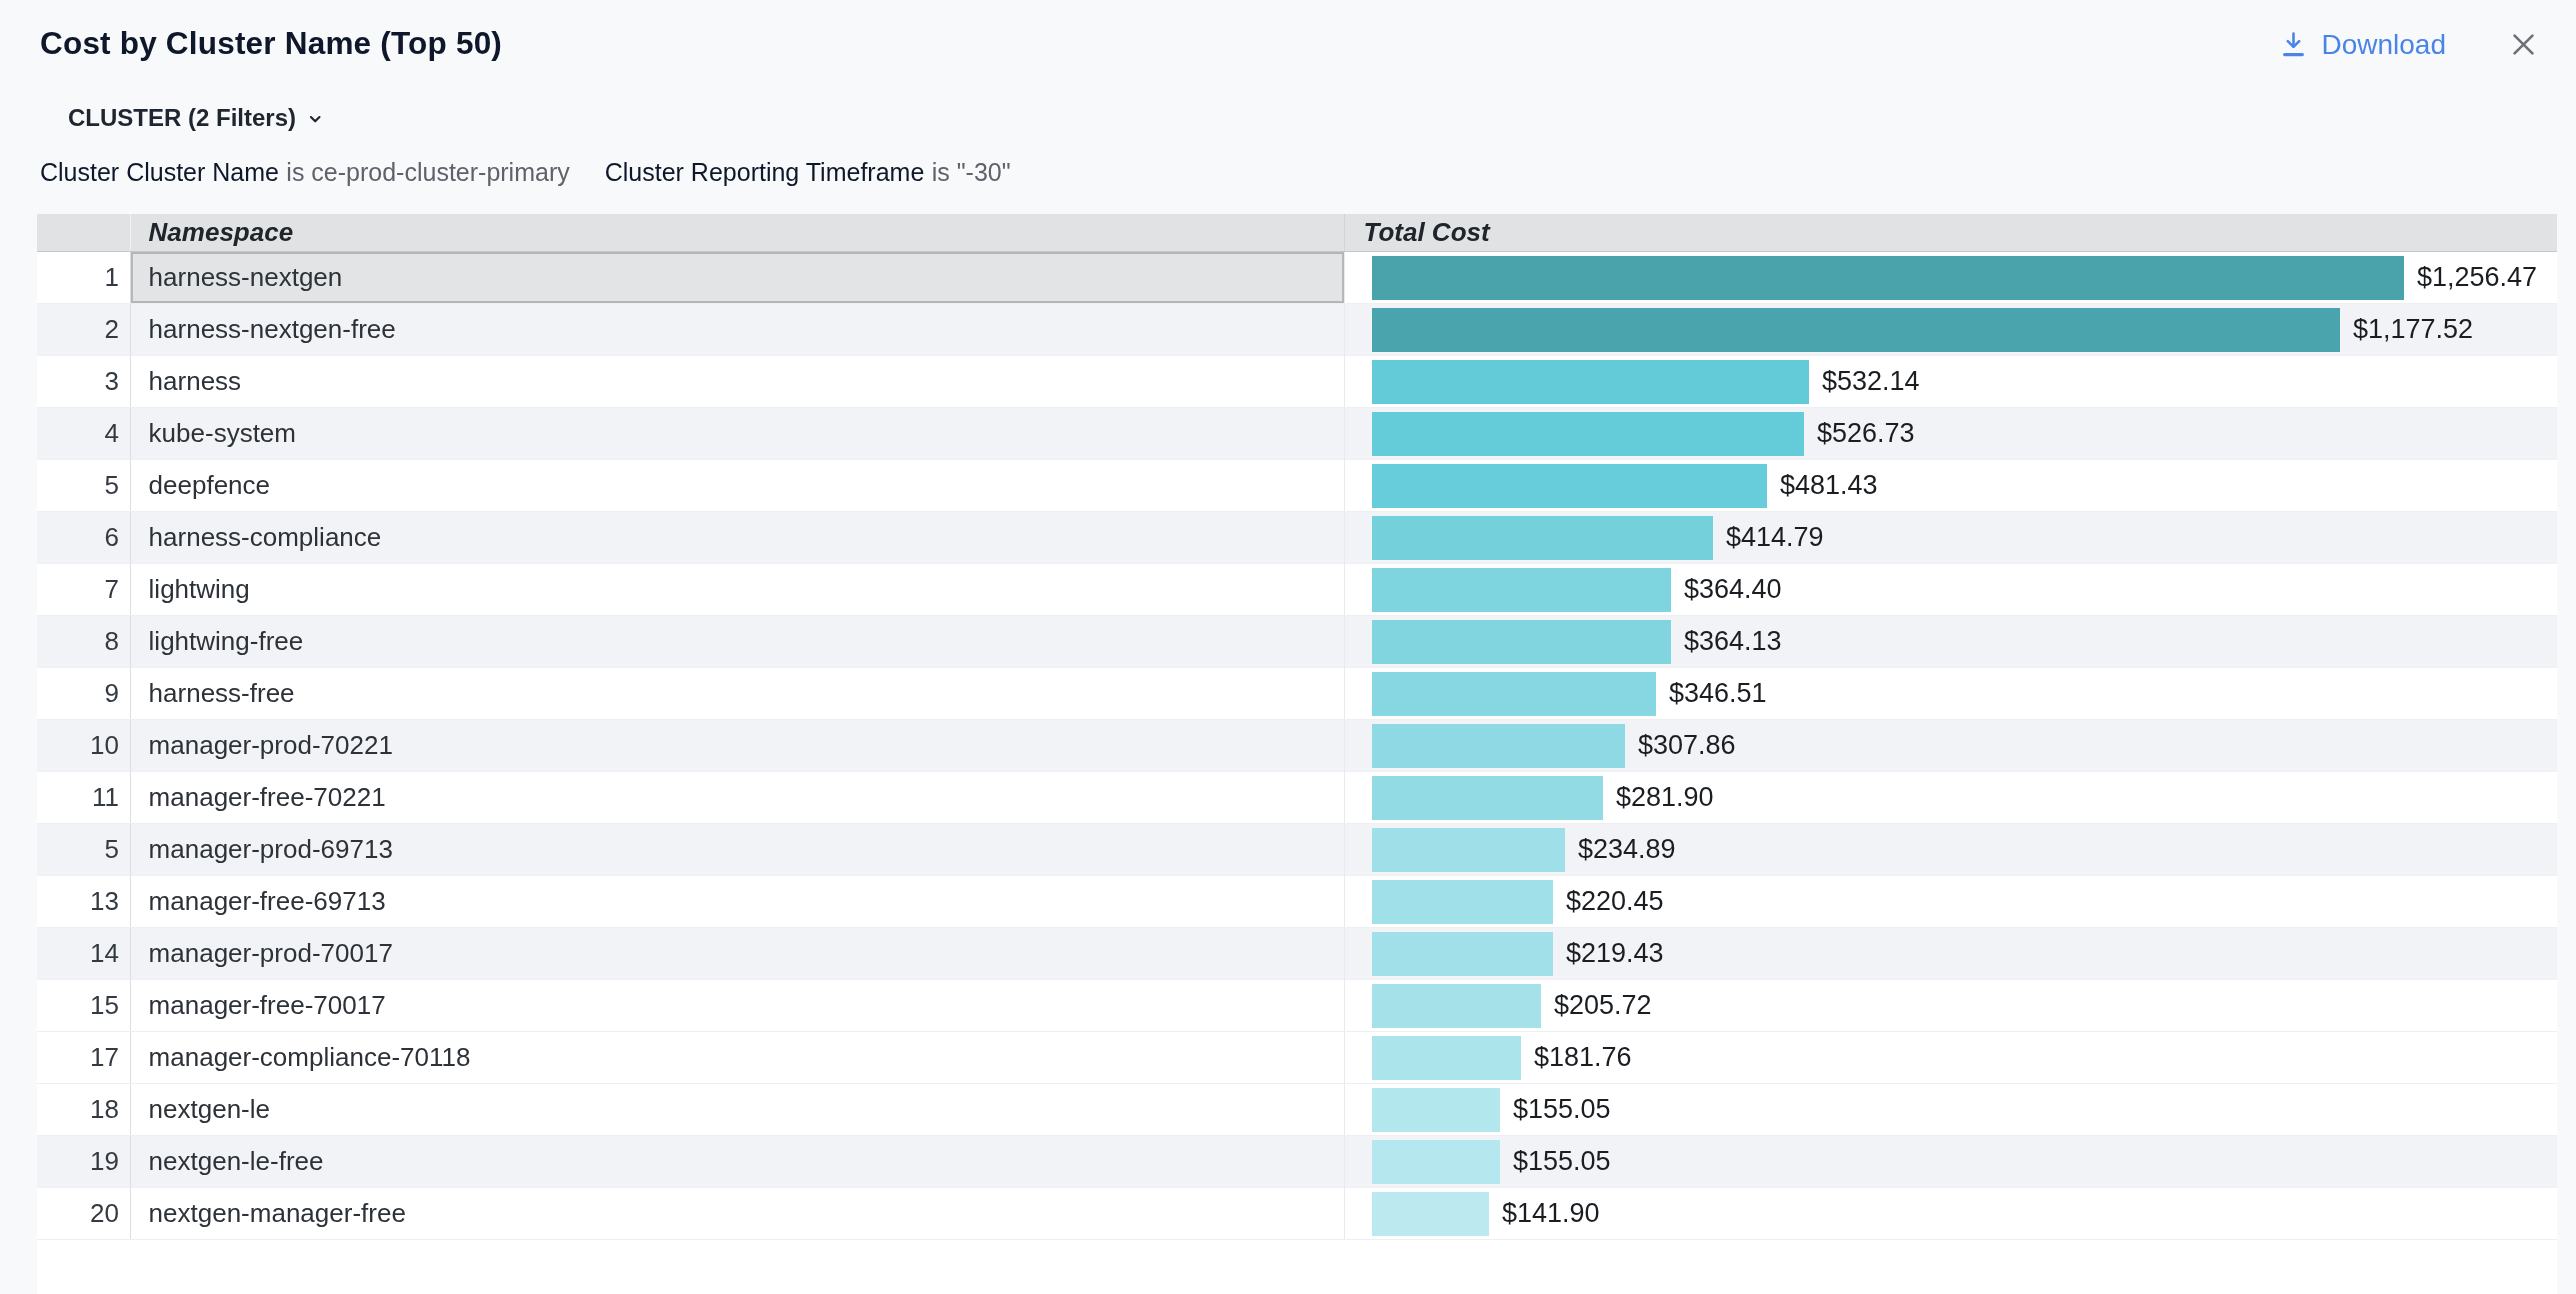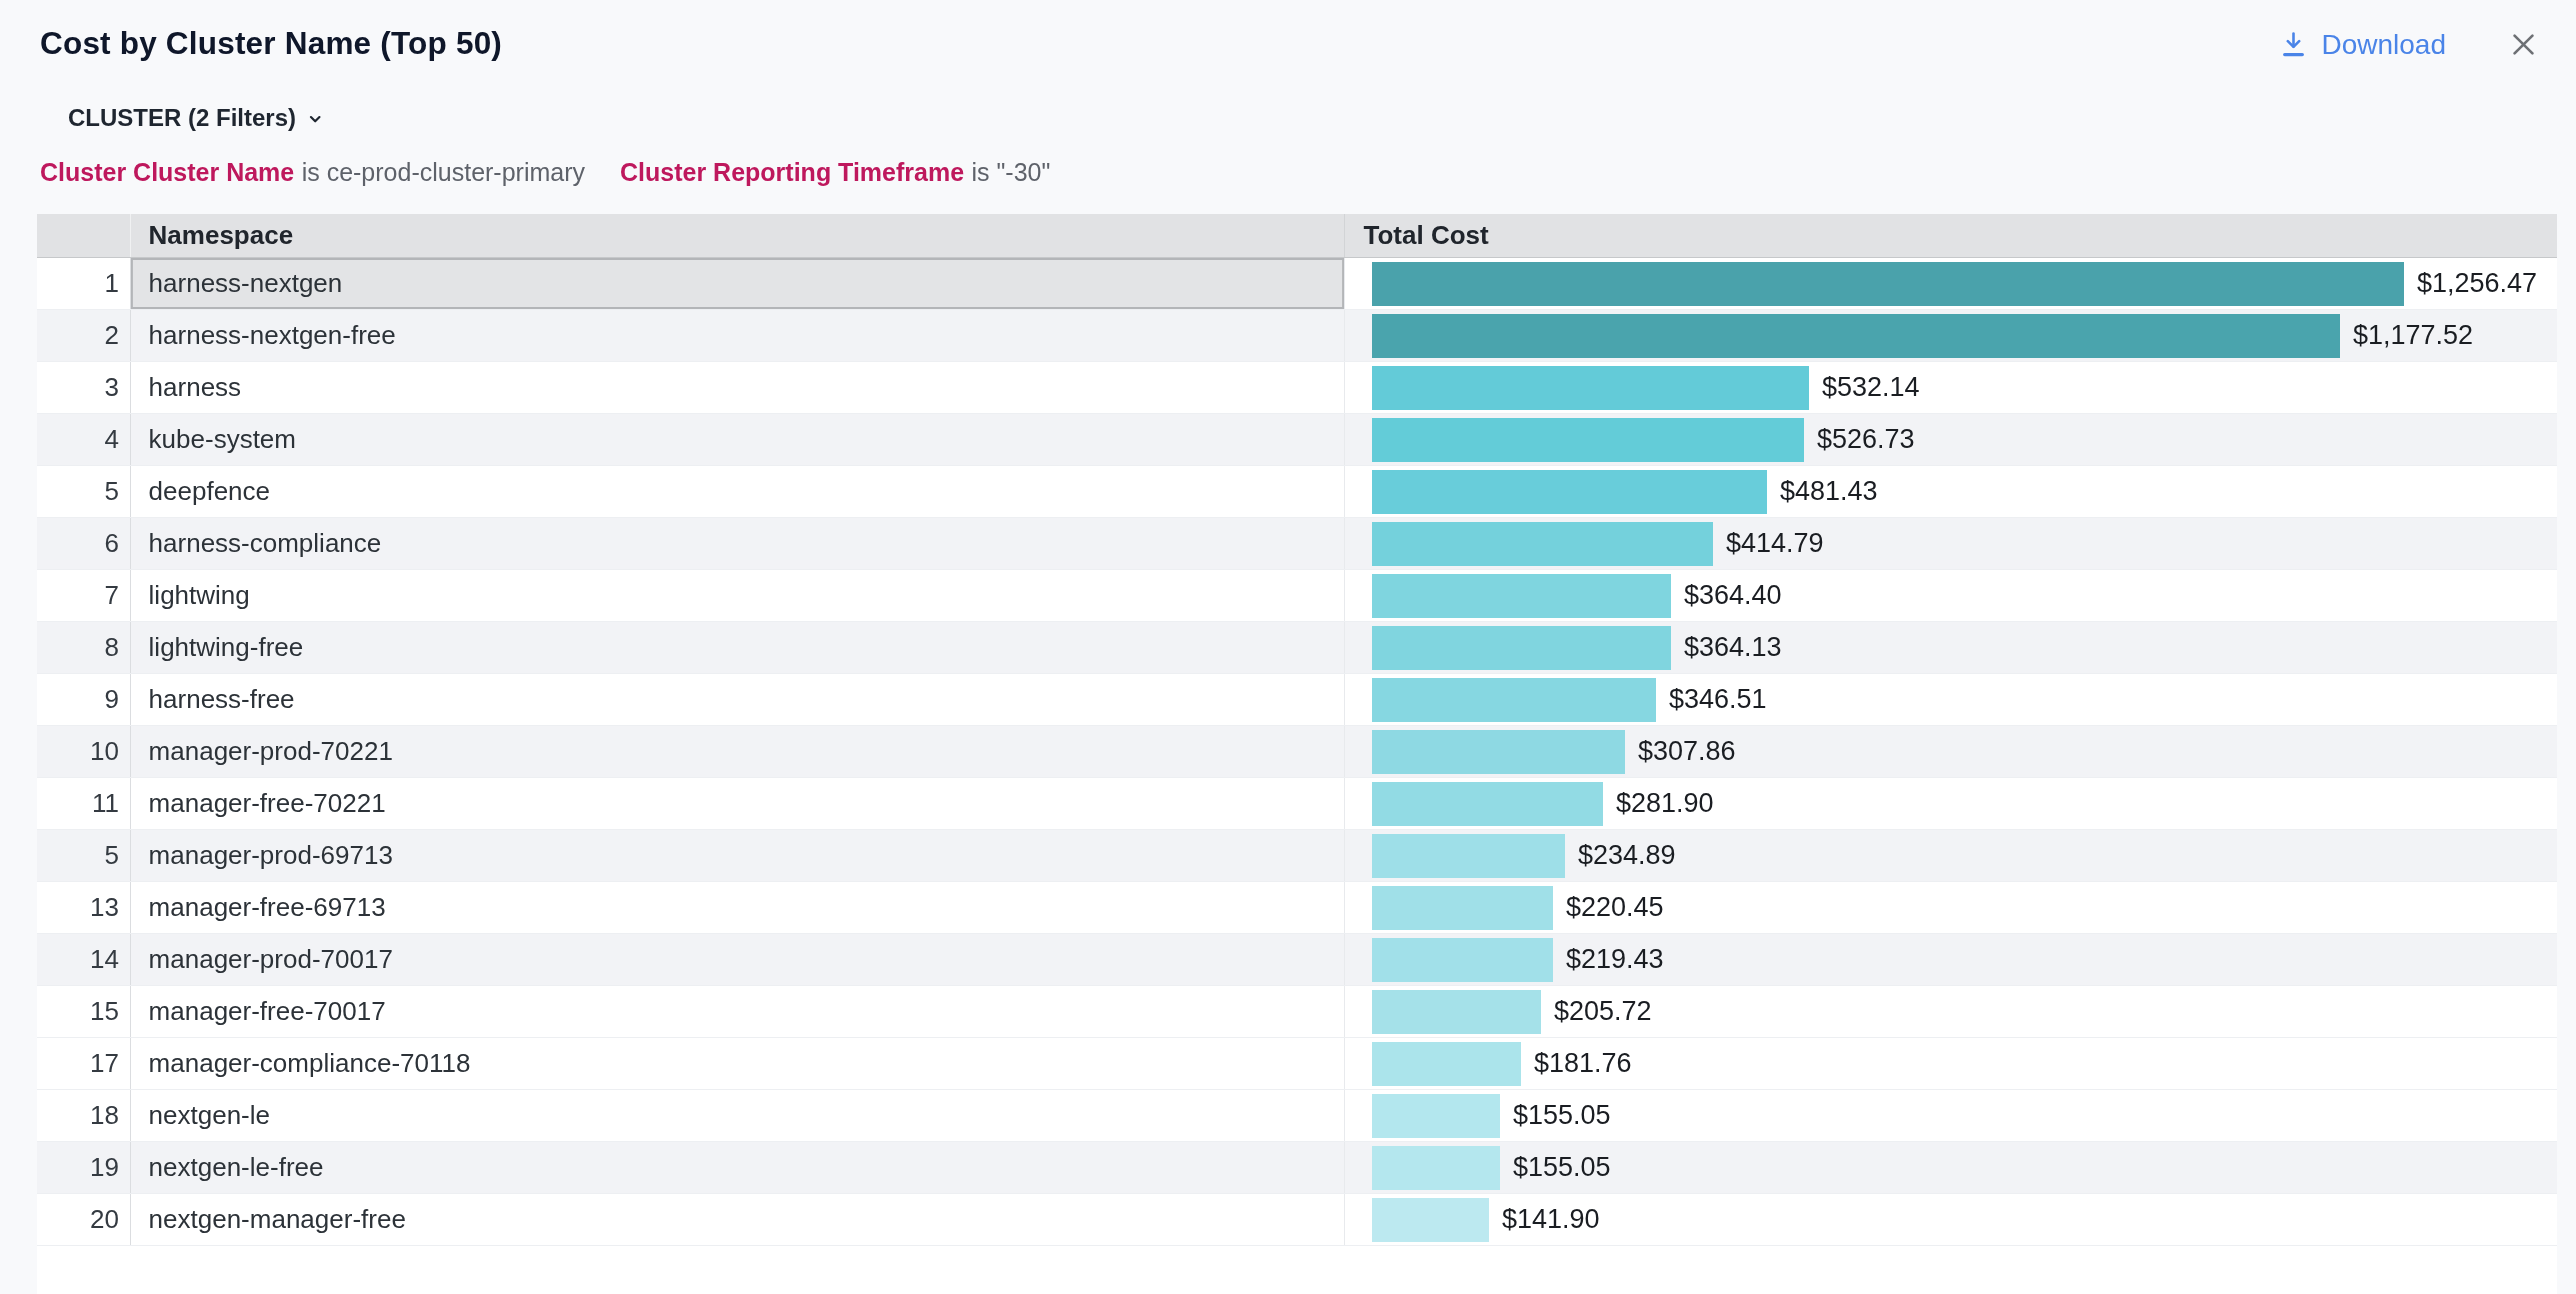--- a/index.html
+++ b/index.html
@@ -34,35 +34,35 @@
     display: flex; align-items: center; gap: 9.3px;
     font-size: 24px; font-weight: 700; color: #1f2630;
     cursor: pointer;
     margin-left: 28px;
   }
   .criteria {
     position: absolute; left: 40px; top: 158px;
     display: flex; align-items: baseline; gap: 35px;
     font-size: 25px; white-space: nowrap;
   }
-  .criterion .crit-name { color: #be185d; font-weight: 700; }
+  .criterion .crit-name { color: #0f172a; font-weight: 400; }
   .criterion .crit-cond { color: #5e626a; font-weight: 400; margin-left: 7.4px; }
 
   
   .cost-table {
     position: absolute; left: 37px; top: 214px;
     width: 2520px; height: 1081px;
     background: #ffffff; overflow: hidden;
   }
   .thead {
     display: grid; grid-template-columns: 94px 1214px 1213px;
-    height: 44px; align-items: center;
+    height: 38px; align-items: center;
     background: #e1e2e4;
     border-bottom: 1.9px solid #c6c8ca;
-    font-size: 26px; font-weight: 700; color: #20252c;
+    font-size: 26px; font-weight: 700; color: #20252c; font-style: italic;
   }
   .thead .th { height: 100%; display: flex; align-items: center; }
   .th-num    { border-right: 1.9px solid #f0f1f2; }
   .th-ns     { padding-left: 17.6px; border-right: 1.9px solid #d2d4d6; }
   .th-cost   { padding-left: 18.5px; }
 
   .row {
     display: grid; grid-template-columns: 94px 1214px 1213px;
     height: 52px;
     background: #ffffff;

